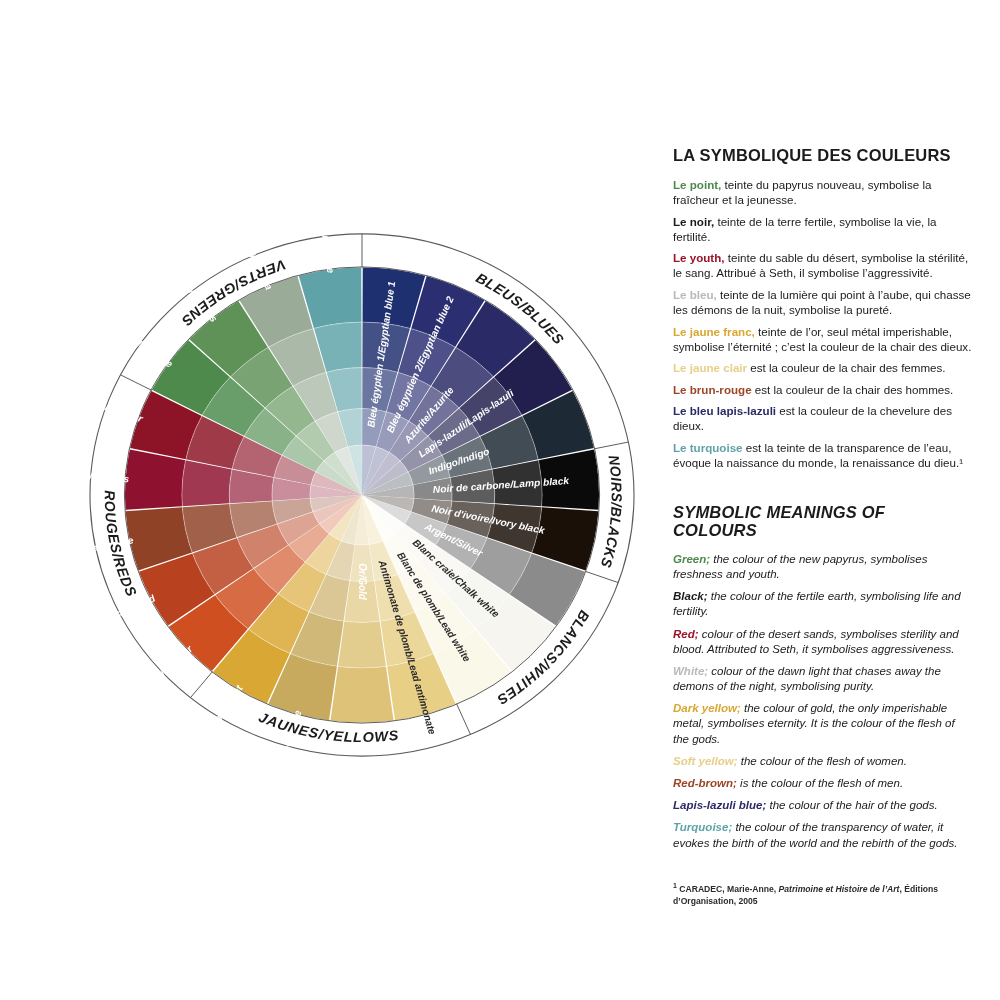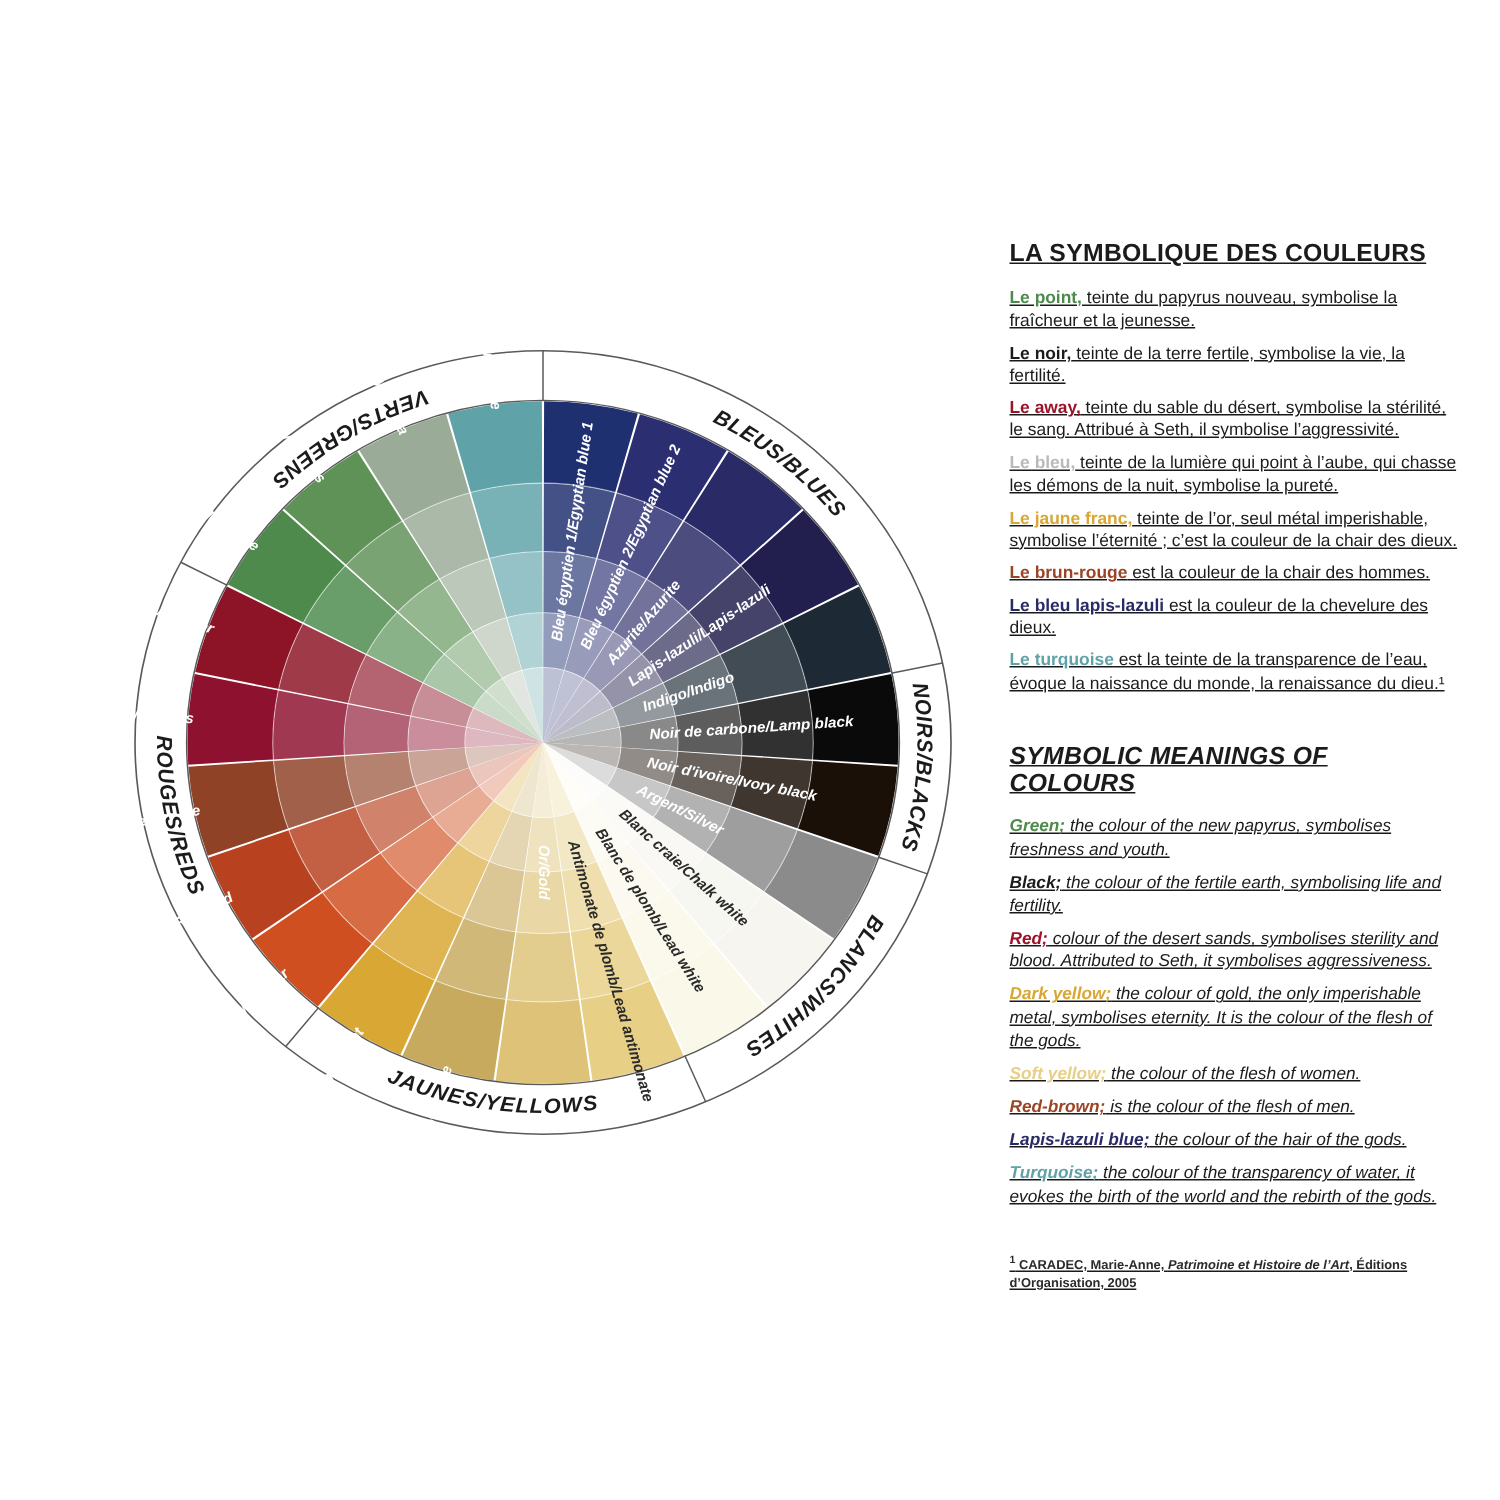--- a/index.html
+++ b/index.html
@@ -14,23 +14,22 @@
   }
   #wheel-wrap{
     position:absolute;
     left:55px; top:225px;
     width:620px; height:580px;
   }
   #wheel-svg{display:block;width:620px;height:580px;}
 
   #text-col{
     position:absolute;
-    left:673px; top:160px;
+    left:673px; top:146px;
     width:300px;
-    text-decoration:underline;
   }
 
   .section-title{
     font-weight:bold;
     font-size:16.5px;
     letter-spacing:.2px;
     color:#1b1b1b;
     margin:0 0 13px 0;
     line-height:1.1;
   }
@@ -289,35 +288,37 @@
     </g>
   </svg>
 </div>
 
 <div id="text-col">
 
   <h2 class="section-title">LA SYMBOLIQUE DES COULEURS</h2>
   <ul class="entries fr" id="fr-entries">
       <li class="entry"><span class="lead" style="color: rgb(77, 138, 76);">Le point,</span><span> teinte du papyrus nouveau, symbolise la fraîcheur et la jeunesse.</span></li>
       <li class="entry"><span class="lead" style="color: rgb(27, 27, 27);">Le noir,</span><span> teinte de la terre fertile,  symbolise la vie, la fertilité.</span></li>
-      <li class="entry"><span class="lead" style="color: rgb(155, 18, 41);">Le away,</span><span> teinte du sable du désert, symbolise la stérilité, le sang. Attribué à Seth, il symbolise l’aggressivité.</span></li>
+      <li class="entry"><span class="lead" style="color: rgb(155, 18, 41);">Le youth,</span><span> teinte du sable du désert, symbolise la stérilité, le sang. Attribué à Seth, il symbolise l’aggressivité.</span></li>
       <li class="entry"><span class="lead" style="color: rgb(185, 185, 185);">Le bleu,</span><span> teinte de la lumière qui point à l’aube, qui chasse les démons de la nuit, symbolise la pureté.</span></li>
       <li class="entry"><span class="lead" style="color: rgb(217, 167, 51); text-align: center;">Le jaune franc,</span><span> teinte de l’or, seul métal imperishable, symbolise l’éternité ; c’est la couleur de la chair des dieux.</span></li>
+      <li class="entry"><span class="lead" style="color: rgb(231, 207, 134);">Le jaune clair</span><span> est la couleur de la chair des femmes.</span></li>
       <li class="entry"><span class="lead" style="color: rgb(155, 69, 38);">Le brun-rouge</span><span> est la couleur de la chair des hommes.</span></li>
       <li class="entry"><span class="lead" style="color: rgb(42, 42, 102);">Le bleu lapis-lazuli</span><span> est la couleur de la chevelure des dieux.</span></li>
       <li class="entry"><span class="lead" style="color: rgb(95, 163, 168);">Le turquoise</span><span> est la teinte de la transparence de l’eau, évoque la naissance du monde, la renaissance du dieu.¹</span></li>
     </ul>
 
   <div class="gap"></div>
 
   <h2 class="section-title italic">SYMBOLIC MEANINGS OF COLOURS</h2>
   <ul class="entries en" id="en-entries">
       <li class="entry"><span class="lead" style="color: rgb(77, 138, 76); text-align: center;">Green;</span><span> the colour of the new papyrus, symbolises freshness and youth.</span></li>
       <li class="entry"><span class="lead" style="color: rgb(27, 27, 27);">Black;</span><span> the colour of the fertile earth, symbolising life and fertility.</span></li>
       <li class="entry"><span class="lead" style="color: rgb(155, 18, 41);">Red;</span><span> colour of the desert sands, symbolises sterility and blood. Attributed to Seth, it symbolises aggressiveness.</span></li>
+      <li class="entry"><span class="lead" style="color: rgb(185, 185, 185);">White;</span><span> colour of the dawn light that chases away the demons of the night, symbolising purity.</span></li>
       <li class="entry"><span class="lead" style="color: rgb(217, 167, 51);">Dark yellow;</span><span> the colour of gold, the only imperishable metal, symbolises eternity. It is the colour of the flesh of the gods.</span></li>
       <li class="entry"><span class="lead" style="color: rgb(231, 207, 134);">Soft yellow;</span><span> the colour of the flesh of women.</span></li>
       <li class="entry"><span class="lead" style="color: rgb(155, 69, 38);">Red-brown;</span><span> is the colour of the flesh of men.</span></li>
       <li class="entry"><span class="lead" style="color: rgb(42, 42, 102);">Lapis-lazuli blue;</span><span> the colour of the hair of the gods.</span></li>
       <li class="entry"><span class="lead" style="color: rgb(95, 163, 168);">Turquoise;</span><span> the colour of the transparency of water, it evokes the birth of the world and the rebirth of the gods.</span></li>
     </ul>
 
   <p class="footnote" id="footnote"><sup>1</sup><span> CARADEC, Marie-Anne, </span><span class="ital">Patrimoine et Histoire de l’Art</span><span>, Éditions d’Organisation, 2005</span></p>
 </div>
 

